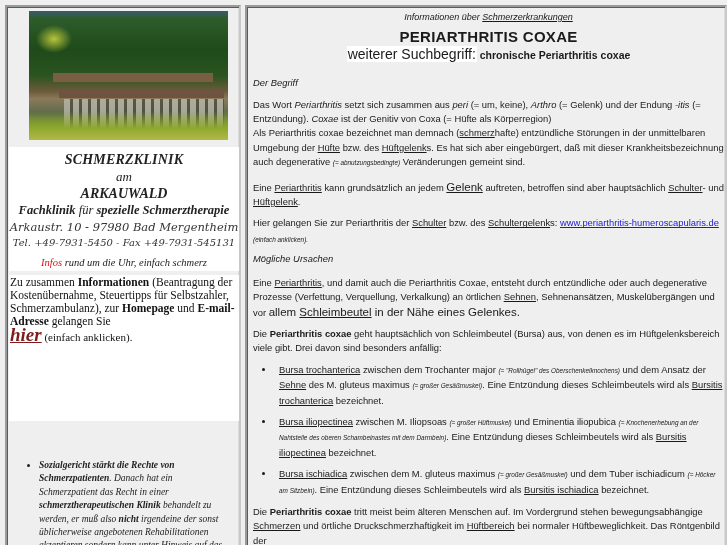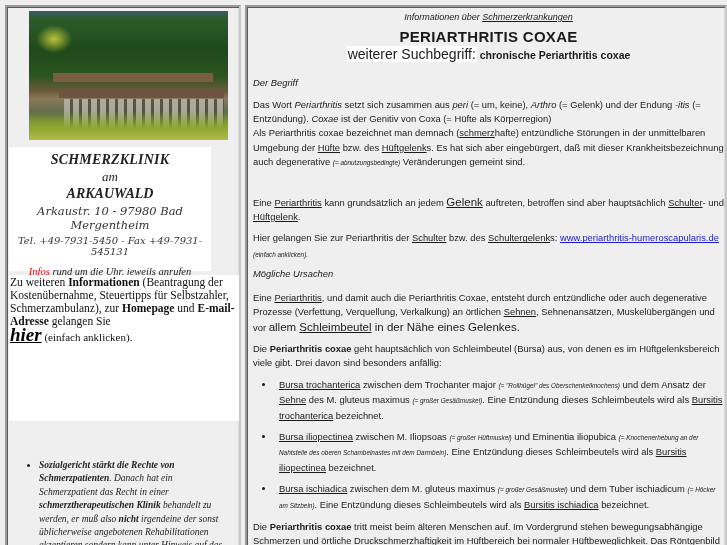--- a/index.html
+++ b/index.html
@@ -27,39 +27,39 @@
       linear-gradient(180deg, #3b5a6e 0%, #2d5c2a 6%, #1f4a1a 30%, #2a5420 50%, #6a5a3a 62%, #8a7a5a 68%, #5a6a4a 80%, #6e8a28 90%, #a8b040 100%);
   }
   .photo .roof1 { position:absolute; left:24px; top:62px; width:160px; height:9px; background:#7a5e44; }
   .photo .roof2 { position:absolute; left:30px; top:79px; width:165px; height:8px; background:#6e5440; }
   .photo .wall { position:absolute; left:35px; top:88px; width:160px; height:30px;
     background:repeating-linear-gradient(90deg,#bcbcb0 0 6px,#4a4a3e 6px 9px); opacity:.75; }
   .photo .bush { position:absolute; left:0; top:100px; width:199px; height:29px;
     background:linear-gradient(180deg, rgba(120,150,40,0) 0%, #8ea830 60%, #b4b848 100%); }
 
   .clinic {
-    position:absolute; left:2px; top:140px; width:202px; height:124px; background:#fff;
+    position:absolute; left:2px; top:140px; width:230px; height:124px; background:#fff;
     text-align:center; font-family:"Liberation Serif", serif; font-style:italic; color:#222;
   }
   .clinic .n1 { font-size:14px; font-weight:bold; margin-top:5px; letter-spacing:.2px; }
   .clinic .n2 { font-size:13px; margin-top:1px; }
   .clinic .n3 { font-size:14px; font-weight:bold; margin-top:1px; }
   .clinic .n4 { font-size:12.5px; margin-top:1px; }
   .clinic .n4 b { font-weight:bold; }
   .clinic .n5 { font-family:"DejaVu Serif", serif; font-size:11.5px; margin-top:2px; color:#333; }
   .clinic .n6 { font-family:"DejaVu Serif", serif; font-size:10px; margin-top:3px; color:#333; }
   .clinic .n7 { font-size:10.5px; margin-top:9px; }
   .clinic .n7 .red { color:#e01010; font-weight:normal; }
 
   .infobox {
     position:absolute; left:2px; top:268px; width:230px; height:146px; background:#fff;
     font-family:"Liberation Serif", serif; color:#111;
   }
   .infobox .p1 { font-size:11.5px; line-height:13px; padding:1px 1px 0 1px; }
-  .infobox .hier { font-size:19px; font-weight:bold; font-style:italic; color:#000000; text-decoration:underline; }
+  .infobox .hier { font-size:19px; font-weight:bold; font-style:italic; color:#7f1d1d; text-decoration:underline; }
   .infobox .small { font-size:11px; }
   .infobox .p2 { font-size:13.5px; line-height:15px; padding:6px 1px 0 1px; }
 
   .lower {
     position:absolute; left:2px; top:420px; width:230px; height:125px;
     font-family:"Liberation Serif", serif; font-style:italic; color:#222; font-size:9.5px; line-height:13.4px;
   }
   .lower ul { margin:32px 0 0 0; padding-left:30px; }
   .lower li { padding-right:6px; }
 
@@ -88,28 +88,29 @@
     <div class="roof1"></div>
     <div class="roof2"></div>
     <div class="wall"></div>
     <div class="bush"></div>
   </div>
 
   <div class="clinic">
     <div class="n1">SCHMERZKLINIK</div>
     <div class="n2">am</div>
     <div class="n3">ARKAUWALD</div>
+    <div class="n4"><b>Fachklinik</b><span> für </span><b>spezielle Schmerztherapie</b></div>
     <div class="n5">Arkaustr. 10 - 97980 Bad Mergentheim</div>
     <div class="n6">Tel. +49-7931-5450 - Fax +49-7931-545131</div>
-    <div class="n7"><span class="red">Infos</span><span> rund um die Uhr, jeweils anrufen</span></div>
+    <div class="n7"><span class="red">Infos</span><span> rund um die Uhr, einfach schmerz</span></div>
   </div>
 
   <div class="infobox">
     <div class="p1">
-      <span>Zu weiteren </span><b>Informationen</b><span> (Beantragung der Kostenübernahme, Steuertipps für Selbstzahler, Schmerzambulanz), zur </span><b>Homepage</b><span> und </span><b>E-mail-Adresse</b><span> gelangen Sie</span><br>
+      <span>Zu zusammen </span><b>Informationen</b><span> (Beantragung der Kostenübernahme, Steuertipps für Selbstzahler, Schmerzambulanz), zur </span><b>Homepage</b><span> und </span><b>E-mail-Adresse</b><span> gelangen Sie</span><br>
       <span class="hier">hier</span><span class="small"> (einfach anklicken).</span>
     </div>
   </div>
 
   <div class="lower">
     <ul>
       <li><b>Sozialgericht stärkt die Rechte von Schmerzpatienten</b><span>. Danach hat ein Schmerzpatient das Recht in einer </span><b>schmerztherapeutischen Klinik</b><span> behandelt zu werden, er muß also </span><b>nicht</b><span> irgendeine der sonst üblicherweise angebotenen Rehabilitationen akzeptieren sondern kann unter Hinweis auf das Urteil gleich Widerspruch einlegen. </span></li>
     </ul>
   </div>
 </div>
@@ -119,21 +120,21 @@
     <div class="topline"><span>Informationen über </span><span class="u">Schmerzerkrankungen</span></div>
     <div class="title">PERIARTHRITIS COXAE</div>
     <div class="subtitle"><span class="badge">weiterer Suchbegriff:</span><span class="b"> chronische Periarthritis coxae</span></div>
 
     <div class="sec">Der Begriff</div>
     <p>
       <span>Das Wort </span><i>Periarthritis</i><span> setzt sich zusammen aus </span><i>peri</i><span> (= um, keine), </span><i>Arthro</i><span> (= Gelenk) und der Endung </span><i>-itis</i><span> (= Entzündung). </span><i>Coxae</i><span> ist der Genitiv von Coxa (= Hüfte als Körperregion)</span><br>
       <span>Als Periarthritis coxae bezeichnet man demnach (</span><span class="u">schmerz</span><span>hafte) entzündliche Störungen in der unmittelbaren Umgebung der </span><span class="u">Hüfte</span><span> bzw. des </span><span class="u">Hüftgelenk</span><span>s. Es hat sich aber eingebürgert, daß mit dieser Krankheitsbezeichnung auch degenerative </span><span class="tiny">(= abnutzungsbedingte)</span><span> Veränderungen gemeint sind.</span>
     </p>
 
-    <p style="margin-top:24px">
+    <p style="margin-top:9px">
       <span>Eine </span><span class="u">Periarthritis</span><span> kann grundsätzlich an jedem </span><span class="u big">Gelenk</span><span> auftreten, betroffen sind aber hauptsächlich </span><span class="u">Schulter</span><span>- und </span><span class="u">Hüftgelenk</span><span>.</span>
     </p>
 
     <p>
       <span>Hier gelangen Sie zur Periarthritis der </span><span class="u">Schulter</span><span> bzw. des </span><span class="u">Schultergelenk</span><span>s: </span><span class="link">www.periarthritis-humeroscapularis.de</span><span class="tiny"> (einfach anklicken).</span>
     </p>
 
     <div class="sec" style="margin-top:5px">Mögliche Ursachen</div>
 
     <p style="margin-top:9px">

